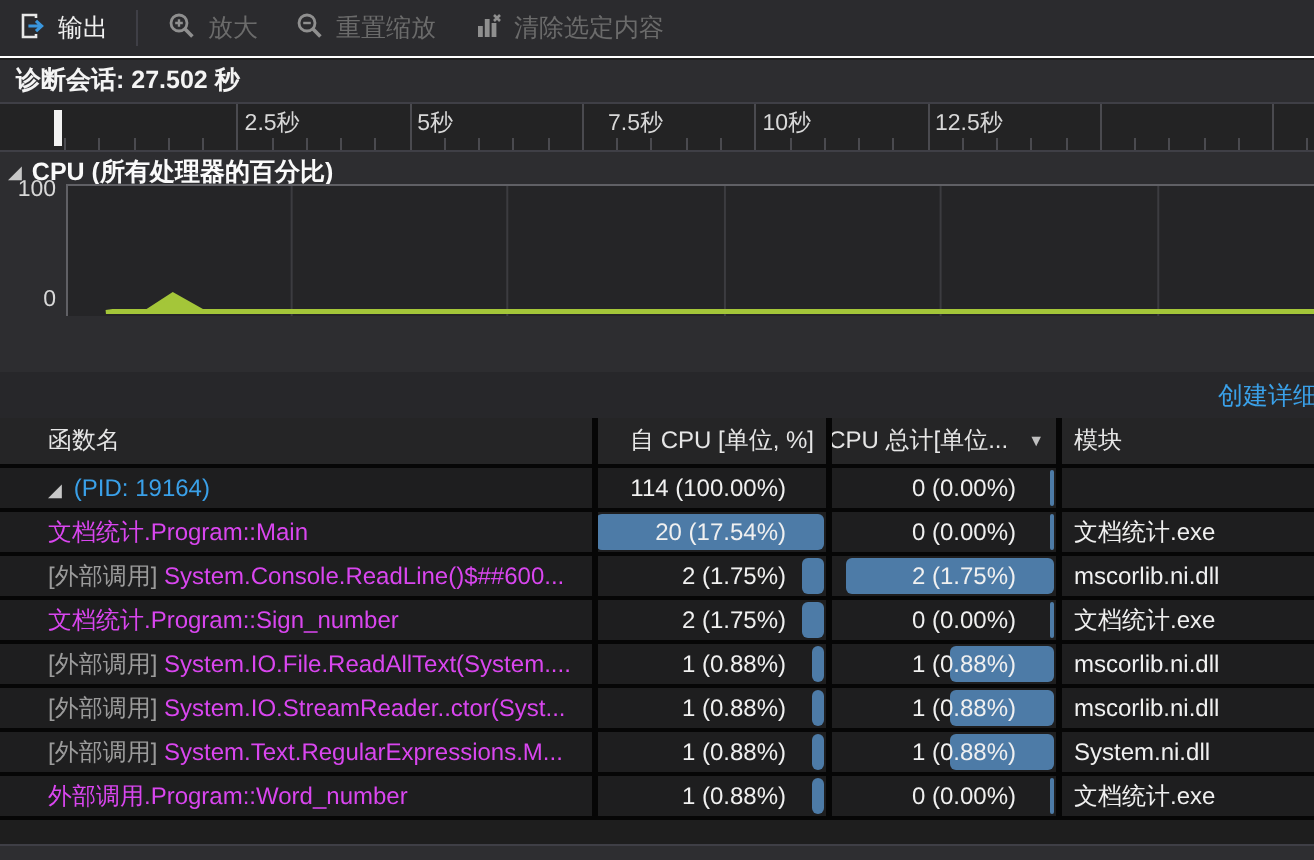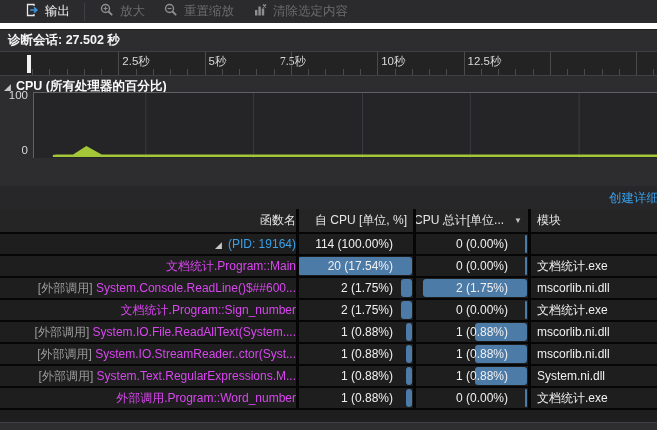--- a/index.html
+++ b/index.html
@@ -4,22 +4,22 @@
 <style>
   html,body{margin:0;padding:0;background:#111;}
   .window{
     position:relative;width:657px;height:430px;overflow:hidden;
     background:#1e1e1e;font-family:"Liberation Sans","DejaVu Sans",sans-serif;
     font-size:12px;color:#f0f0f0;
   }
   
   .toolbar{
     position:absolute;left:0;top:0;width:657px;height:29px;
-    background:#2b2b2e;border-bottom:6px solid #ffffff;
-    display:flex;align-items:center;padding-left:16px;box-sizing:border-box;gap:2px;
+    background:#2b2b2e;border-bottom:1px solid #ffffff;
+    display:flex;align-items:center;padding-left:0;box-sizing:border-box;gap:2px;
   }
   .tb-btn{display:flex;align-items:center;gap:5px;padding:3px 8px;cursor:default;}
   .tb-btn .lbl{font-size:12.5px;}
   .tb-btn.enabled .lbl{color:#f0f0f0;}
   .tb-btn.disabled .lbl{color:#6b6b6b;}
   .tb-sep{width:1px;height:18px;background:#3f3f46;margin:0 4px;}
   
   .session-bar{
     position:absolute;left:0;top:30px;width:657px;height:21px;
     background:#2d2d30;display:flex;align-items:center;padding-left:8px;box-sizing:border-box;
@@ -51,21 +51,21 @@
   .chart svg{display:block;width:100%;height:100%;}
   
   .link-row{position:absolute;left:0;top:186px;width:657px;height:23px;background:#27272a;overflow:hidden;}
   .report-link{position:absolute;left:609px;top:4px;white-space:nowrap;color:#3aa0e8;font-size:12.5px;text-decoration:none;cursor:pointer;}
   
   .grid{position:absolute;left:0;top:209px;width:657px;background:#060606;}
   .row{display:grid;grid-template-columns:296px 114px 112px 1fr;column-gap:3px;margin-bottom:2px;}
   .row.header{margin-bottom:2px;}
   .row.header .cell{background:#252526;height:23px;line-height:23px;color:#e6e6e6;}
   .cell{background:#1e1e1f;height:20px;line-height:20px;position:relative;overflow:hidden;white-space:nowrap;box-sizing:border-box;}
-  .cell.name{padding-left:24px;text-align:right;}
+  .cell.name{padding-left:24px;}
   .cell.val{text-align:right;padding-right:20px;}
   .cell.mod{padding-left:6px;}
   .cell .bar{position:absolute;right:1px;top:1px;height:18px;background:#4d7ba7;border-radius:3px;}
   .cell .vtext{position:relative;}
   .tree-tri{color:#c8c8c8;font-size:9px;margin-right:6px;}
   .fname{color:#d946ef;}
   .fname.pid{color:#3aa0e8;}
   .prefix{color:#9b9b9b;}
   .indent1{padding-left:28px;}
   .sort-arrow{color:#c0c0c0;font-size:8px;margin-left:10px;}
@@ -140,21 +140,21 @@
       <div class="minor" style="left: 152.8px;"></div>
       <div class="minor" style="left: 170.1px;"></div>
       <div class="minor" style="left: 187.3px;"></div>
       <div class="major" style="left: 204.6px;"></div>
       <div class="tick-label" style="left: 208.6px;">5秒</div>
       <div class="minor" style="left: 221.9px;"></div>
       <div class="minor" style="left: 239.1px;"></div>
       <div class="minor" style="left: 256.4px;"></div>
       <div class="minor" style="left: 273.6px;"></div>
       <div class="major" style="left: 290.9px;"></div>
-      <div class="tick-label" style="left: 280px; font-family: Liberation Serif, serif;">7.5秒</div>
+      <div class="tick-label" style="left: 304px;">7.5秒</div>
       <div class="minor" style="left: 308.2px;"></div>
       <div class="minor" style="left: 325.4px;"></div>
       <div class="minor" style="left: 342.7px;"></div>
       <div class="minor" style="left: 359.9px;"></div>
       <div class="major" style="left: 377.2px;"></div>
       <div class="tick-label" style="left: 381.2px;">10秒</div>
       <div class="minor" style="left: 394.5px;"></div>
       <div class="minor" style="left: 411.7px;"></div>
       <div class="minor" style="left: 429px;"></div>
       <div class="minor" style="left: 446.2px;"></div>

